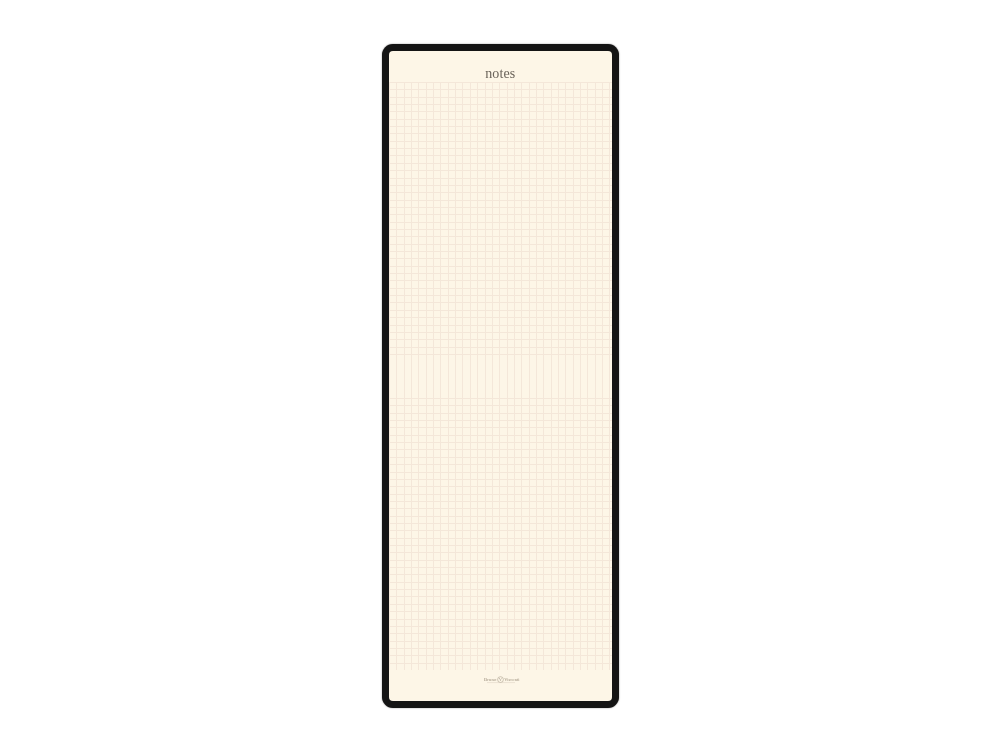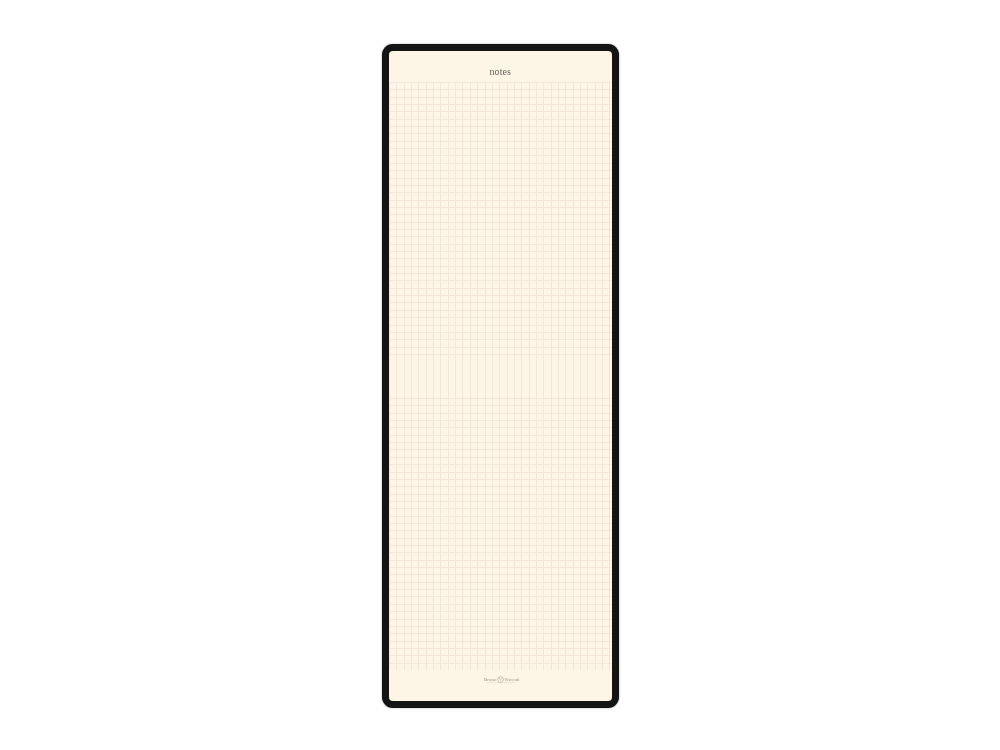--- a/index.html
+++ b/index.html
@@ -1,19 +1,19 @@
 <!DOCTYPE html>
 <html><head>
 <meta charset="utf-8">
 <style>
   html,body{margin:0;padding:0;background:#ffffff;width:1000px;height:750px;overflow:hidden;}
   body{font-family:"Liberation Serif", serif;position:relative;}
   .pad{position:absolute;left:381.5px;top:43.5px;width:237px;height:664px;background:#141414;border-radius:11px;box-shadow:0 0 1.5px rgba(25,22,20,0.6);}
   .paper{position:absolute;left:389px;top:51px;width:222.5px;height:650px;background:#fdf6e7;border-radius:4px;}
-  .title{position:absolute;left:0;top:66px;width:222.5px;text-align:center;font-size:10px;letter-spacing:0.1px;color:#6a635a;}
+  .title{position:absolute;left:0;top:66px;width:222.5px;text-align:center;font-size:14px;letter-spacing:0.1px;color:#6a635a;}
   .grid{position:absolute;left:389px;top:82px;width:222.5px;height:588px;
     background-image:
       repeating-linear-gradient(to right, #f4e7d9 0 1px, rgba(0,0,0,0) 1px 7.35px),
       repeating-linear-gradient(to bottom, #f4e7d9 0 1px, rgba(0,0,0,0) 1px 7.35px);}
   .logo{position:absolute;left:389px;top:670px;width:222.5px;height:20px;}
 </style>
 </head>
 <body>
 
 <div class="pad"></div>

